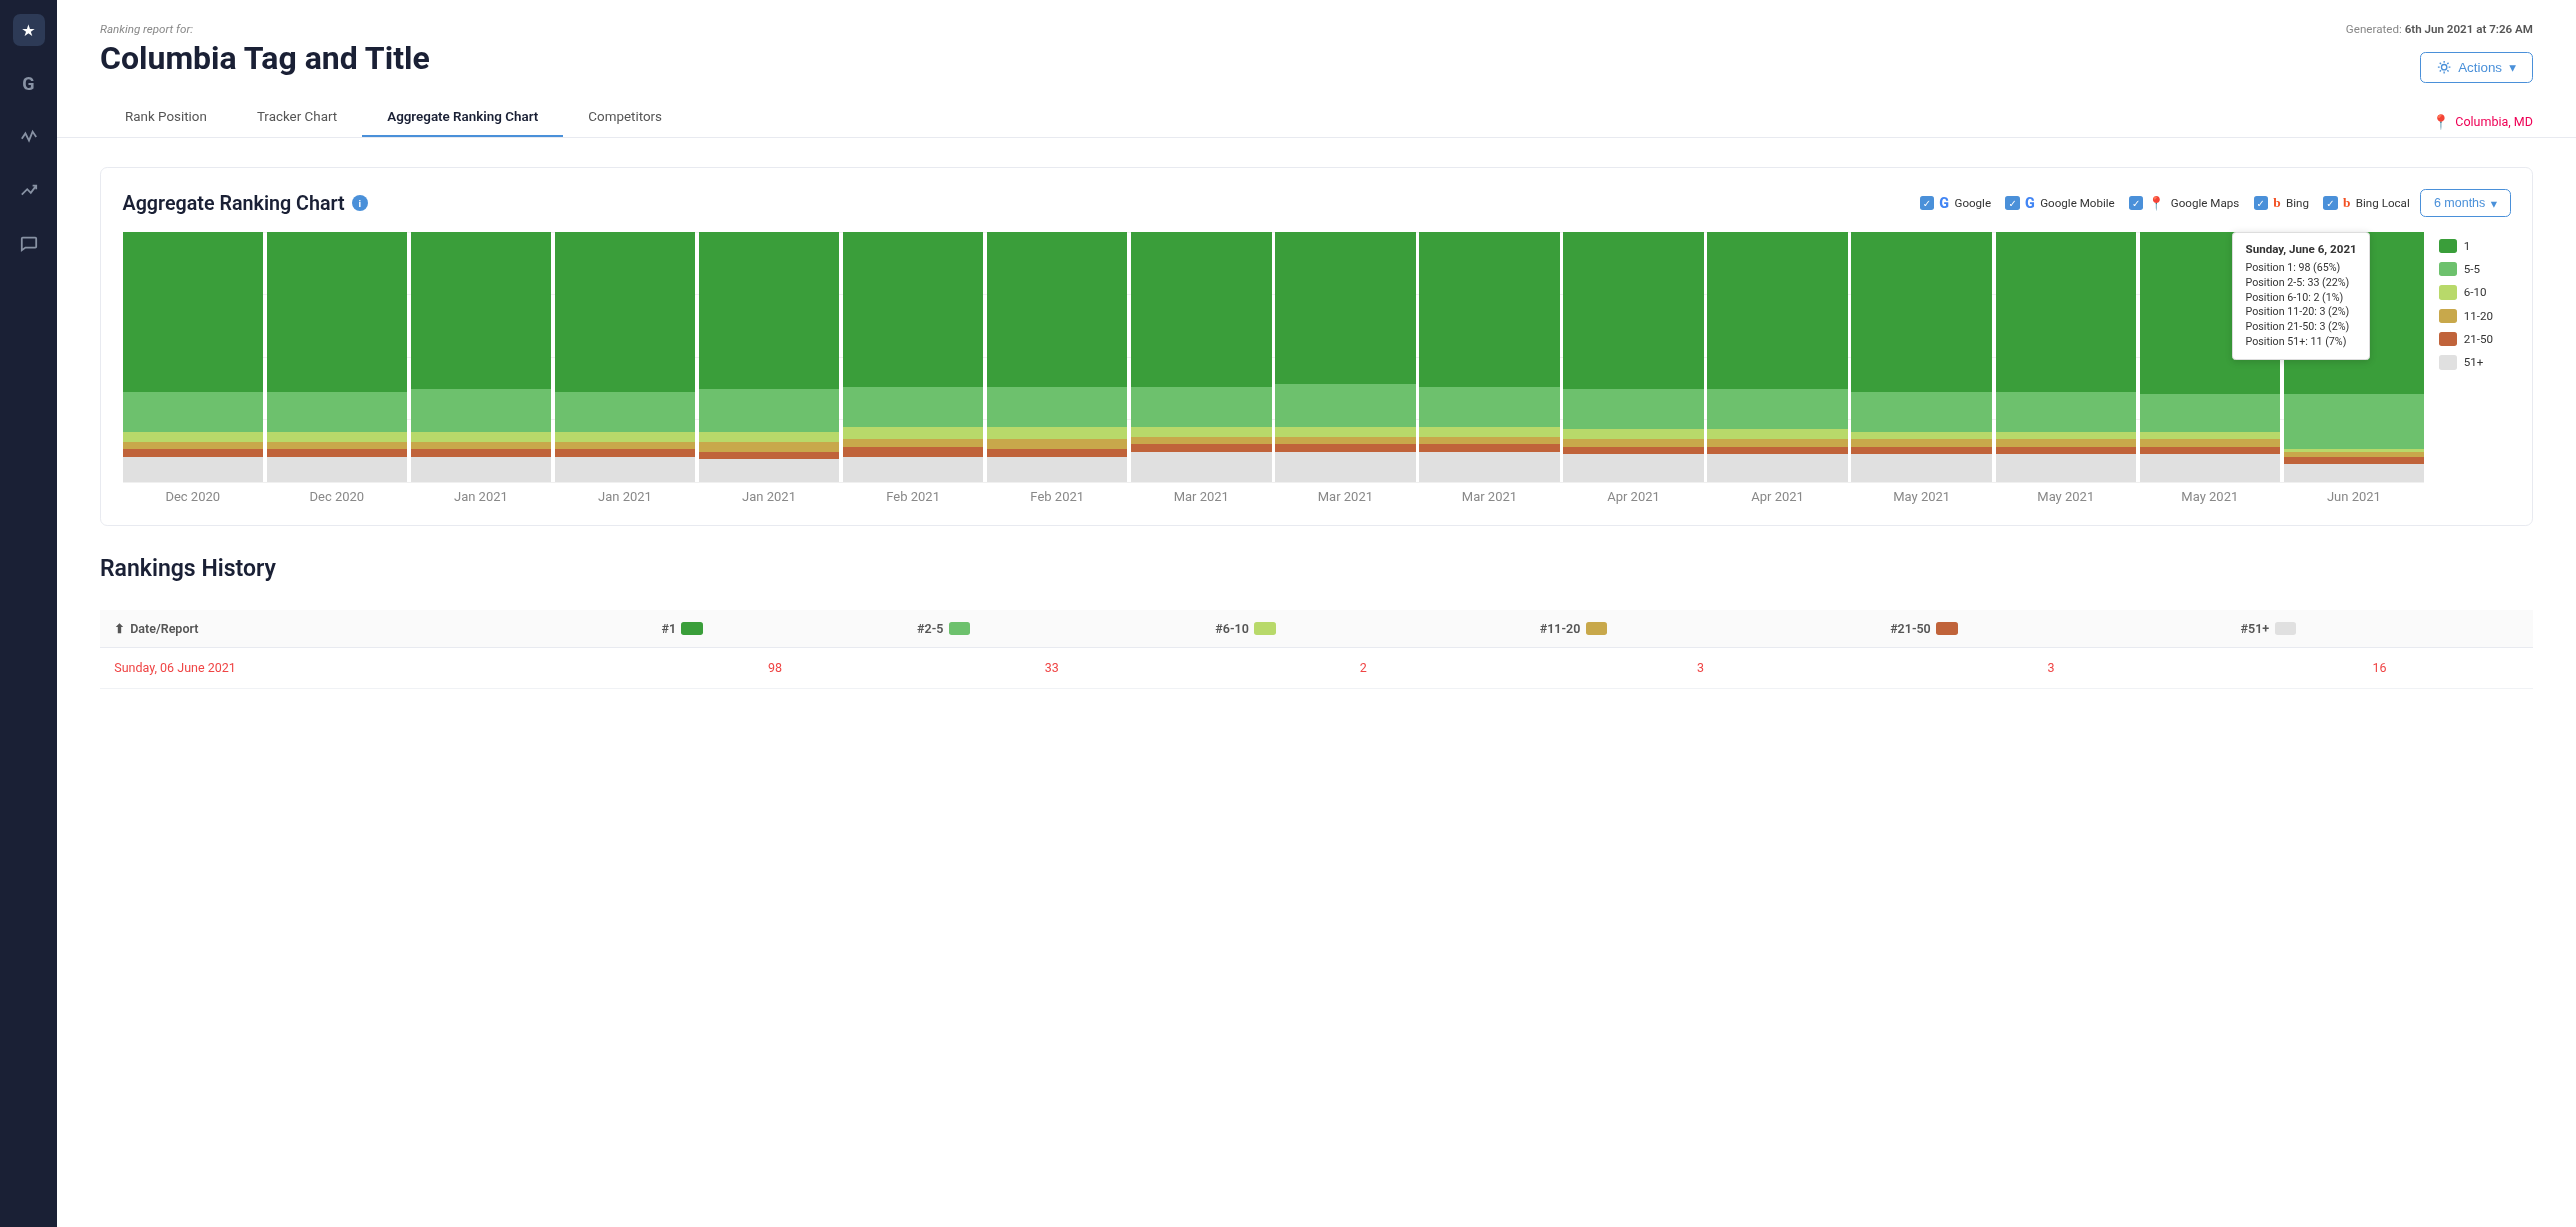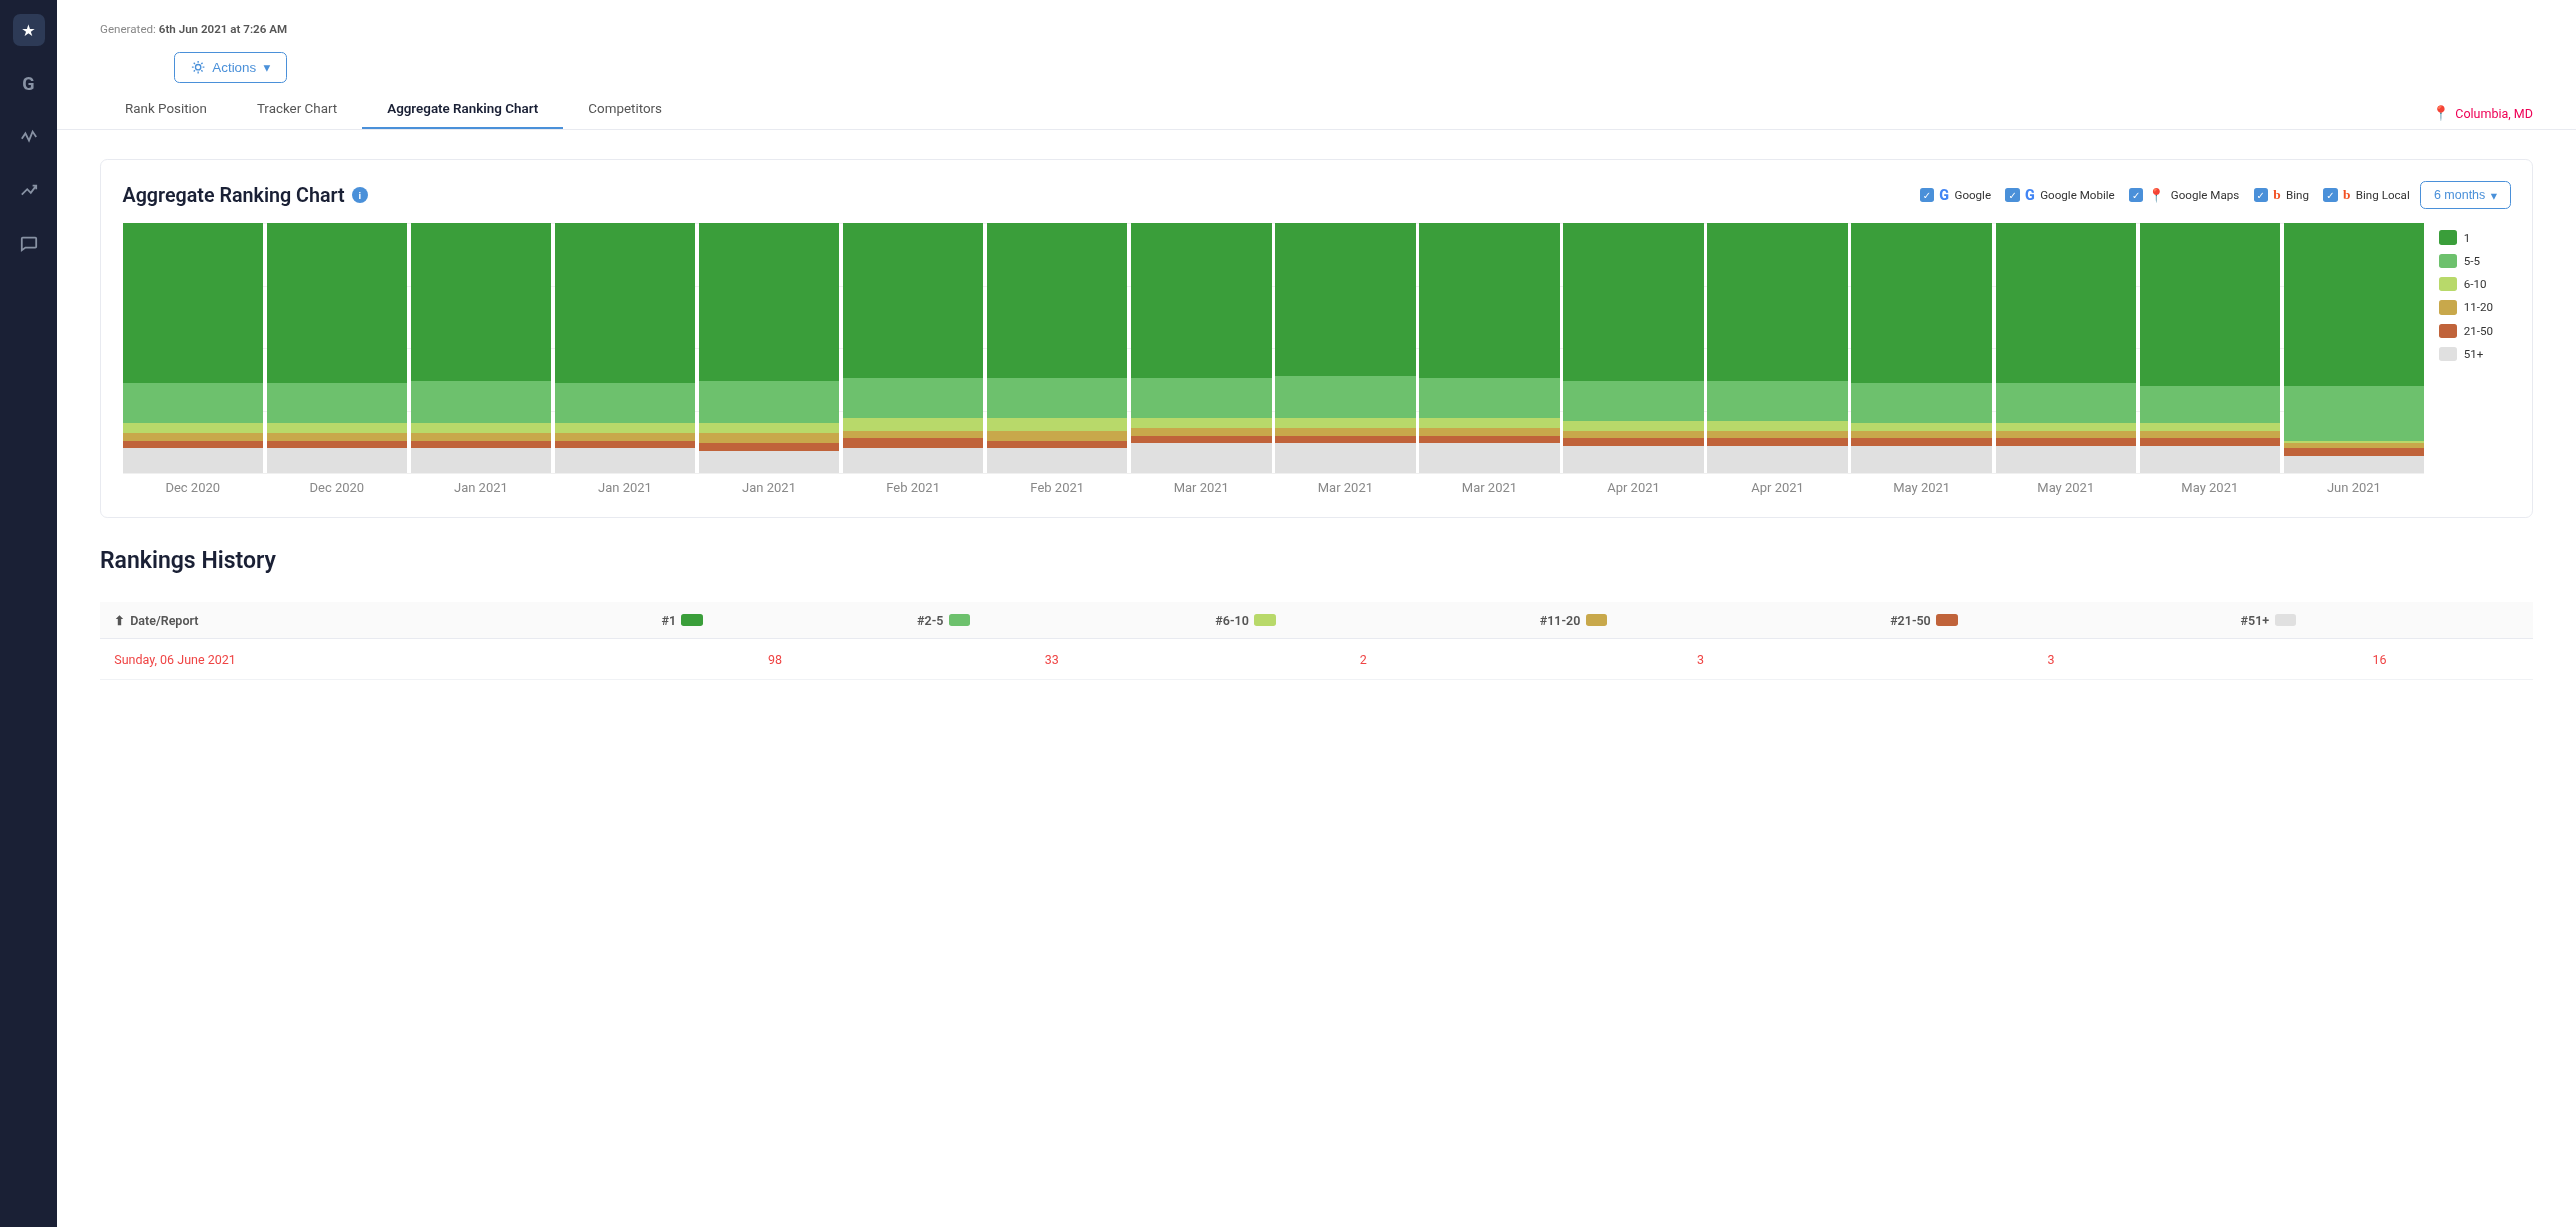--- a/index.html
+++ b/index.html
@@ -345,20 +345,24 @@
     <svg width="18" height="18" viewBox="0 0 20 20" fill="none">
         <path d="M3 3h14a1 1 0 011 1v9a1 1 0 01-1 1H6l-4 3V4a1 1 0 011-1z" stroke="#8892a4" stroke-width="2" fill="none"></path>
       </svg>
   </div>
 </nav>
 
 <div class="main">
 
   <div class="header">
     <div class="header-top">
+      <div>
+        <div class="report-label">Ranking report for:</div>
+        <div class="company-title">Columbia Tag and Title</div>
+      </div>
       <div style="display:flex;flex-direction:column;align-items:flex-end;gap:9px;">
         <div class="generated-label">
           <span>Generated:</span> <strong>6th Jun 2021 at 7:26 AM</strong>
         </div>
         <button class="actions-btn">
           <svg viewBox="0 0 16 16" fill="none">
               <circle cx="8" cy="8" r="3" stroke="#4a90d9" stroke-width="1.5"></circle>
               <path d="M8 1v2M8 13v2M1 8h2M13 8h2M3.05 3.05l1.41 1.41M11.54 11.54l1.41 1.41M3.05 12.95l1.41-1.41M11.54 4.46l1.41-1.41" stroke="#4a90d9" stroke-width="1.5"></path>
             </svg>
           <span>Actions</span>
@@ -582,20 +586,31 @@
                 <div class="bar-label">Mar 2021</div>
                 <div class="bar-label">Mar 2021</div>
                 <div class="bar-label">Apr 2021</div>
                 <div class="bar-label">Apr 2021</div>
                 <div class="bar-label">May 2021</div>
                 <div class="bar-label">May 2021</div>
                 <div class="bar-label">May 2021</div>
                 <div class="bar-label">Jun 2021</div>
               </div>
 
+            <div class="tooltip" style="right:54px;top:0;">
+              <div class="tooltip-title">Sunday, June 6, 2021</div>
+              <div id="tooltip-rows">
+                  <div class="tooltip-row">Position 1: 98 (65%)</div>
+                  <div class="tooltip-row">Position 2-5: 33 (22%)</div>
+                  <div class="tooltip-row">Position 6-10: 2 (1%)</div>
+                  <div class="tooltip-row">Position 11-20: 3 (2%)</div>
+                  <div class="tooltip-row">Position 21-50: 3 (2%)</div>
+                  <div class="tooltip-row">Position 51+: 11 (7%)</div>
+                </div>
+            </div>
           </div>
         </div>
 
         <div class="chart-legend" id="chart-legend">
             <div class="legend-item">
               <span class="legend-color" style="background:#3a9e3a;"></span>
               <span>1</span>
             </div>
             <div class="legend-item">
               <span class="legend-color" style="background:#6dc16d;"></span>

